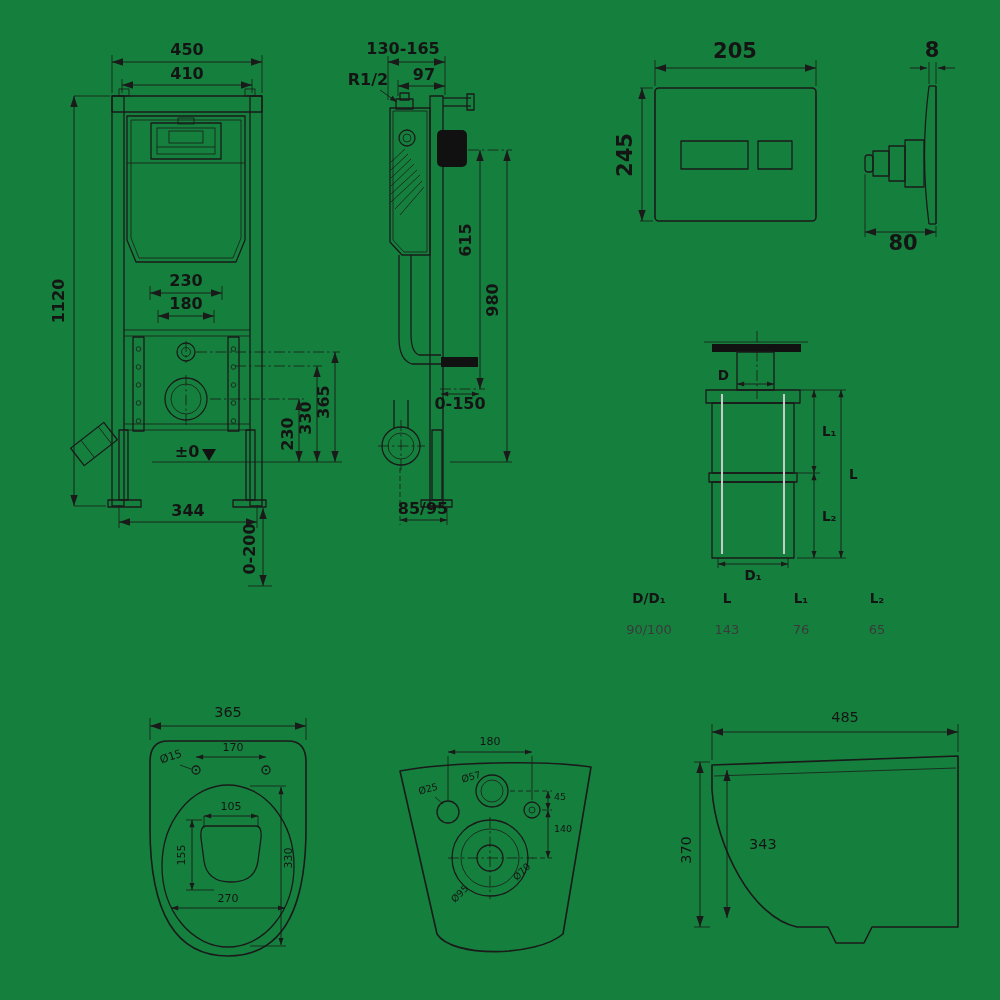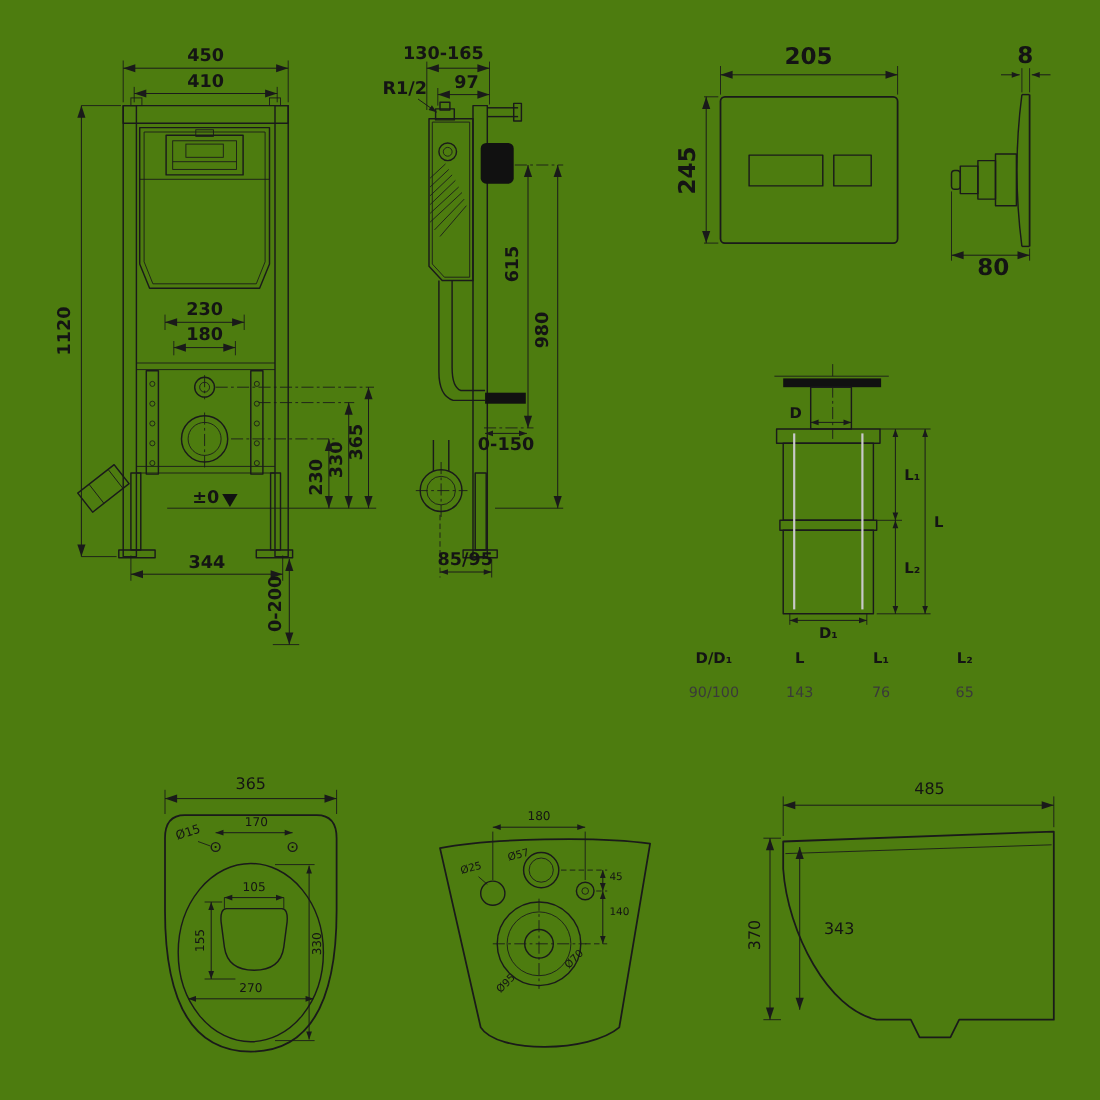--- a/index.html
+++ b/index.html
@@ -1,16 +1,16 @@
 <!DOCTYPE html>
 <html><head>
 <meta charset="utf-8">
 <style>
   html,body{margin:0;padding:0;background:#fff}
-  .canvas{position:relative;width:1000px;height:1000px;background:#4d7c0f;overflow:hidden}
+  .canvas{position:relative;width:1000px;height:1000px;background:#15803d;overflow:hidden}
   svg{display:block}
   .ln{fill:none;stroke:#1a1a1a;stroke-width:1.3;stroke-linejoin:round}
   .lw{fill:none;stroke:#1a1a1a;stroke-width:1.6;stroke-linejoin:round}
   .tn{fill:none;stroke:#1a1a1a;stroke-width:0.8}
   .dm{fill:none;stroke:#1a1a1a;stroke-width:0.9}
   .cl{fill:none;stroke:#1a1a1a;stroke-width:0.8;stroke-dasharray:11 3 2.5 3}
   .dsh{fill:none;stroke:#1a1a1a;stroke-width:0.8;stroke-dasharray:5 3}
   .blk{fill:#111;stroke:none}
   .shade{fill:none;stroke:#c9c9c9;stroke-width:2}
   text{fill:#141414;font-family:"DejaVu Sans","Liberation Sans",sans-serif}

